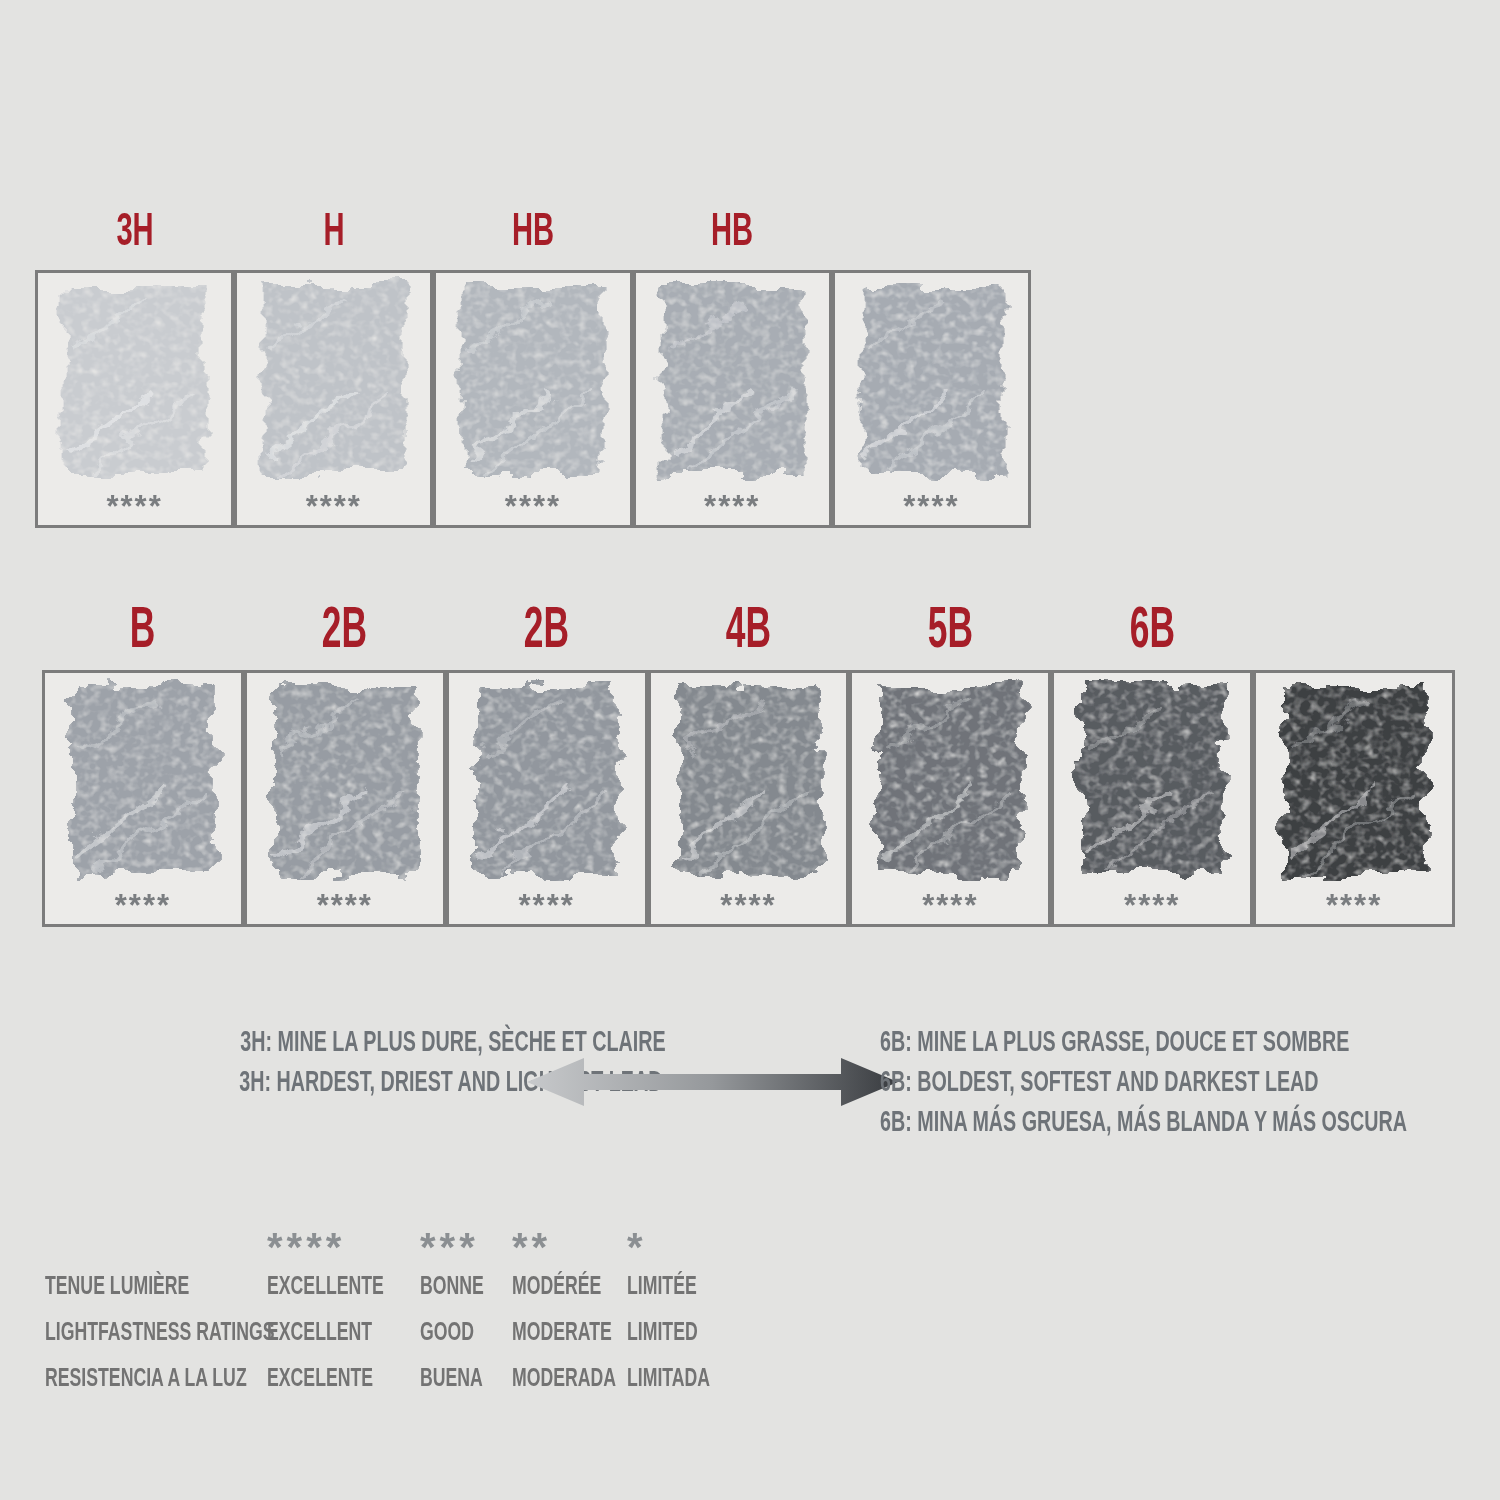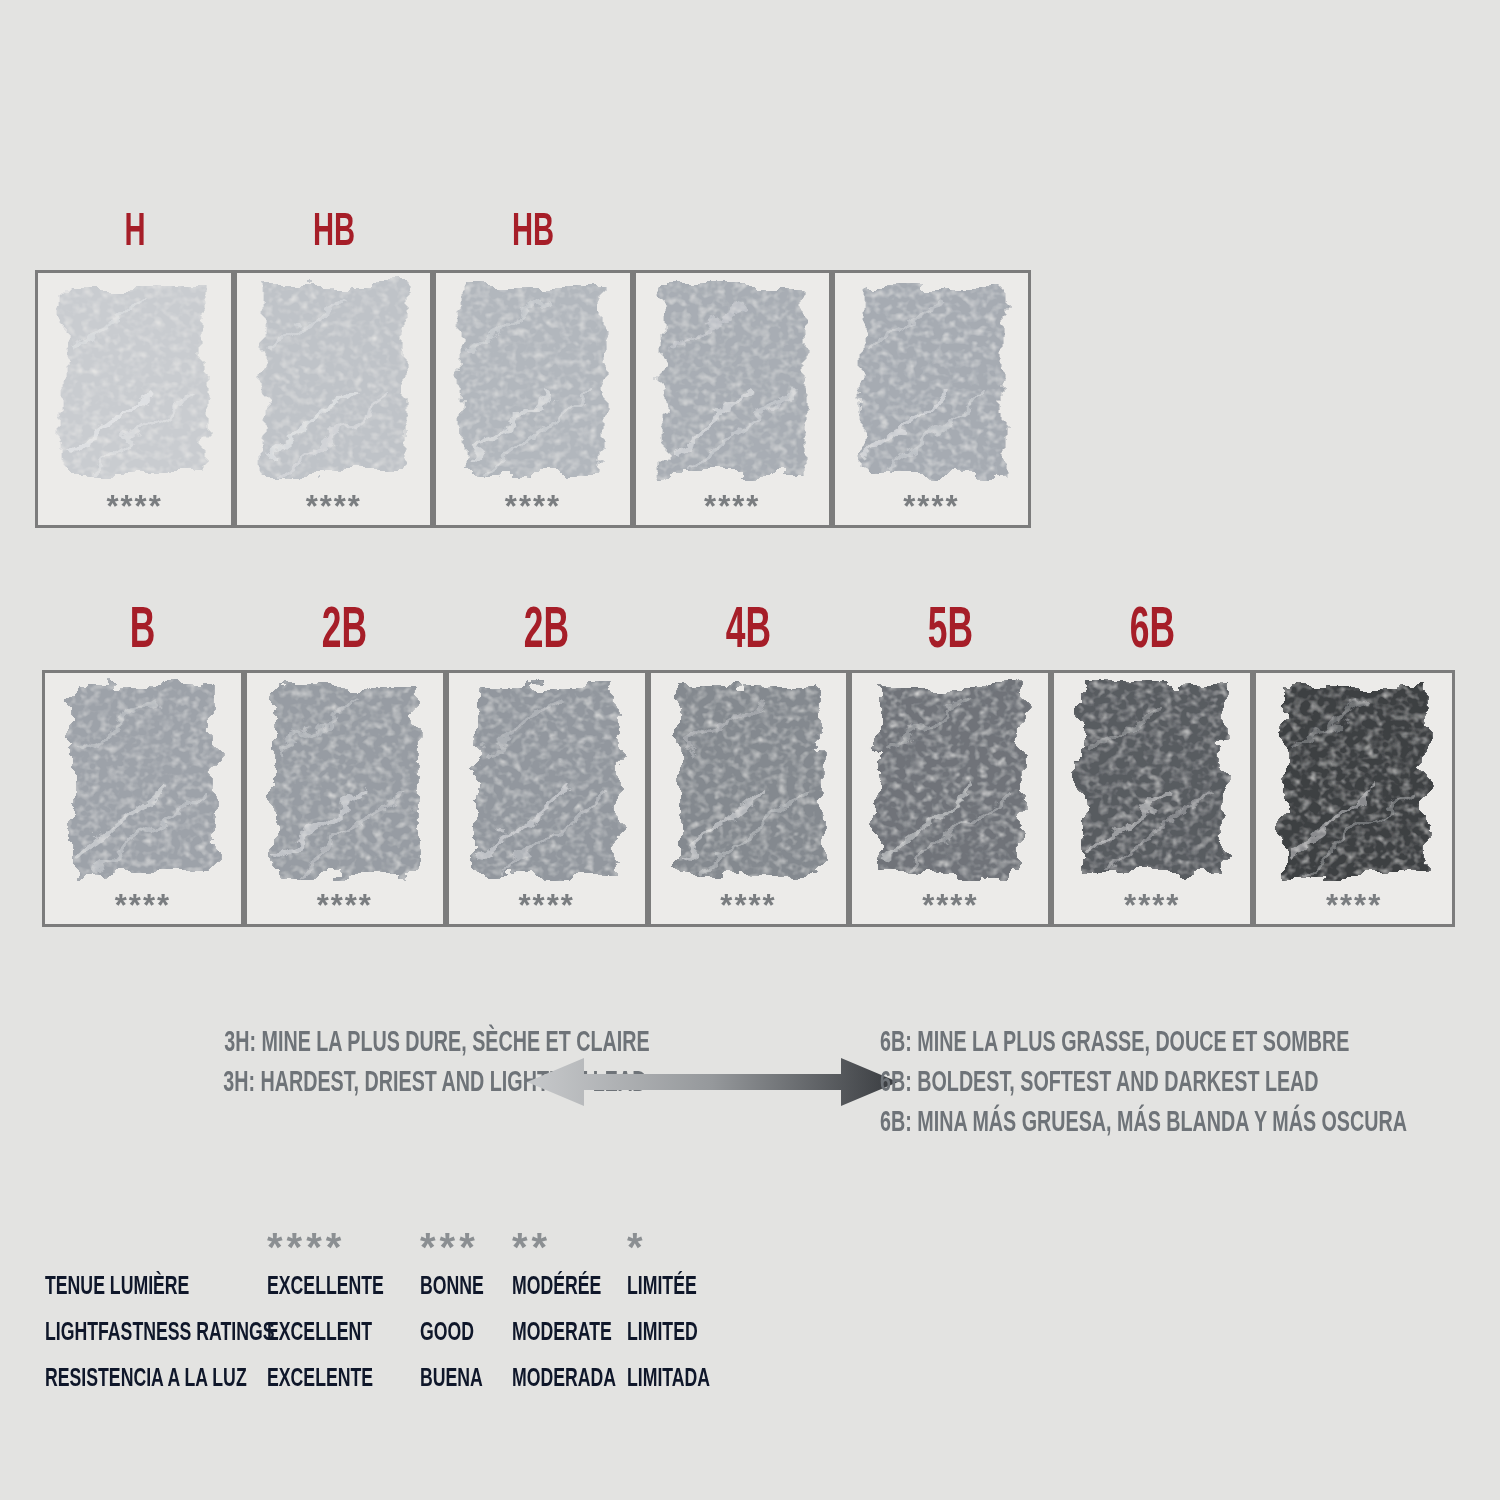--- a/index.html
+++ b/index.html
@@ -22,43 +22,44 @@
   .gcell{position:relative;background:#ecebe9;border:3px solid #7c7c7c;}
   .gcell svg.swatch{position:absolute;left:0;top:2px;width:100%;height:206px;display:block;}
   .cellstars{position:absolute;left:0;right:0;bottom:1px;text-align:center;font-weight:bold;
              font-size:31px;line-height:34px;letter-spacing:2px;color:#7a7d80;}
 
   
   .cond{display:inline-block;white-space:nowrap;}
 
   
   .notes{position:absolute;color:#6e7378;font-weight:bold;font-size:29px;line-height:40px;}
-  #notes-left{left:24px;top:1021px;width:472px;text-align:left;}
+  #notes-left{left:40px;top:1021px;width:472px;text-align:left;}
   #notes-right{left:880px;top:1021px;width:560px;text-align:left;}
   .notes .cond{transform:scaleX(.68);}
   #notes-left .cond{transform-origin:right center;}
   #notes-right .cond{transform-origin:left center;}
 
   .arrow{position:absolute;left:527px;top:1057px;width:371px;height:50px;}
 
   
   #legend{position:absolute;left:45px;top:1220px;display:grid;
           grid-template-columns:222px 153px 92px 115px 130px;
           grid-template-rows:42px 46px 46px 46px;align-items:center;}
-  .lcell{color:#0f172a;font-weight:bold;font-size:26px;line-height:30px;white-space:nowrap;}
+  .lcell{color:#737373;font-weight:bold;font-size:26px;line-height:30px;white-space:nowrap;}
   .lcell .cond{transform:scaleX(.68);transform-origin:left center;}
   .lstars{color:#8b8f92;font-weight:bold;font-size:40px;line-height:30px;letter-spacing:4px;
           align-self:end;white-space:nowrap;}
 </style>
 </head>
 <body>
 
 <div id="canvas">
 
   <div id="row1-labels" class="labels">
+      <div class="glabel"><span class="cond">3H</span></div>
       <div class="glabel"><span class="cond">H</span></div>
       <div class="glabel"><span class="cond">HB</span></div>
       <div class="glabel"><span class="cond">HB</span></div>
     </div>
   <div id="row1-table" class="gtable">
       <div class="gcell">
         <svg class="swatch" viewBox="0 0 196 206" preserveAspectRatio="none">
   <defs>
             <filter id="pfh0" x="-30%" y="-30%" width="160%" height="160%">
     <feTurbulence type="fractalNoise" baseFrequency="0.028 0.042" numOctaves="4" seed="3" result="w"></feTurbulence>

